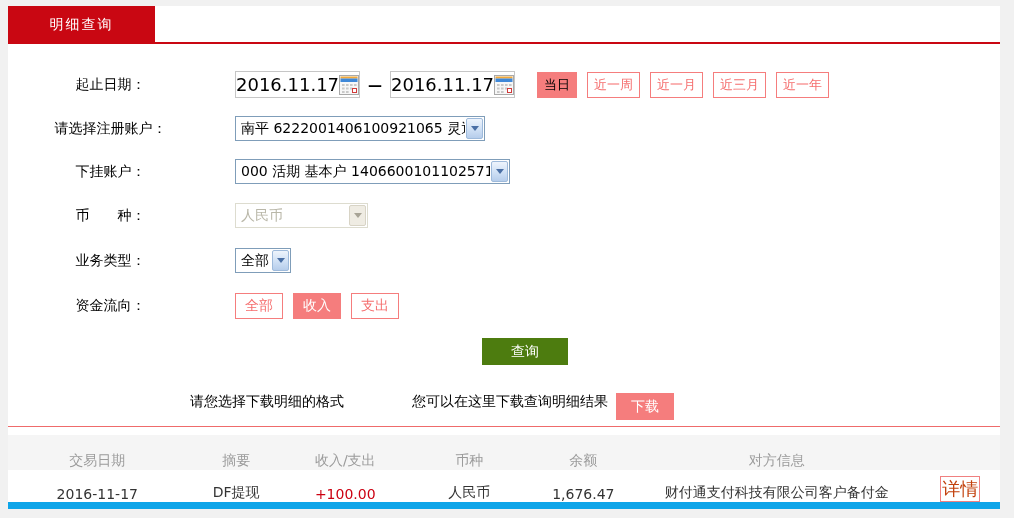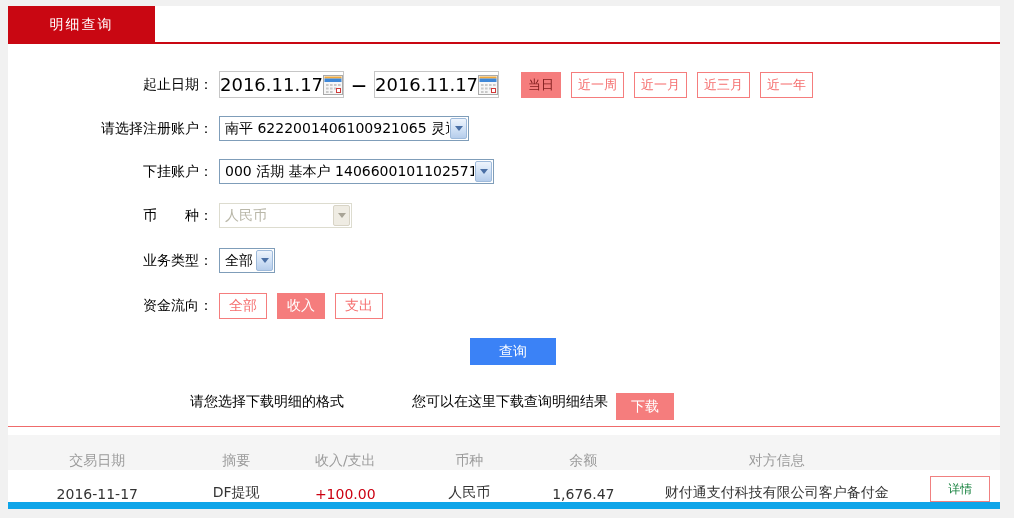--- a/index.html
+++ b/index.html
@@ -19,21 +19,21 @@
   
   .tab-row { height: 38px; border-bottom: 2px solid #c90712; }
   .tab {
     display: inline-flex; align-items: center; justify-content: center;
     width: 147px; height: 38px;
     background: #c90712; color: #fff;
     font-size: 14px; letter-spacing: 2px; cursor: pointer;
   }
   
   .frow { display: flex; align-items: center; }
-  .flabel { width: 205px; text-align: right; margin-right: 6px; white-space: pre; }
+  .flabel { width: 205px; text-align: center; margin-right: 22px; white-space: pre; }
   .row-date    { margin-top: 27px; }
   .row-account { margin-top: 18px; }
   .row-sub     { margin-top: 18px; }
   .row-cur     { margin-top: 19px; }
   .row-biz     { margin-top: 20px; }
   .row-flow    { margin-top: 20px; }
   
   .date-input {
     width: 125px; height: 27px;
     border: 1px solid #c6c6c6; background: #fff;
@@ -42,21 +42,21 @@
   .date-input .dval { flex: 1; text-align: left; font-size: 18px; }
   .cal-icon { width: 20px; height: 20px; margin-right: 3px; flex: 0 0 auto; cursor: pointer; }
   .dash { margin: 0 8px; font-weight: bold; }
   
   .qbtn {
     height: 26px; padding: 0 6px; margin-left: 10px;
     display: inline-flex; align-items: center; justify-content: center;
     font-size: 13px; cursor: pointer;
     border: 1px solid #f57d7d; background: #fff; color: #f56e6e;
   }
-  .qbtn.filled { background: #f57d7d; color: #7f1d1d; margin-left: 22px; }
+  .qbtn.filled { background: #f57d7d; color: #000000; margin-left: 22px; }
   
   .xp-select {
     height: 25px; border: 1px solid #7f9db9; background: #fff;
     display: flex; align-items: center; cursor: pointer;
   }
   .xp-text { flex: 1; padding-left: 5px; font-size: 14px; white-space: nowrap; overflow: hidden; }
   .xp-arrow {
     width: 17px; height: 21px; margin: 1px; flex: 0 0 auto;
     background: linear-gradient(180deg,#eef4fc 0%,#cfe0f5 55%,#b6cdeb 100%);
     border: 1px solid #9ebadb; border-radius: 2px;
@@ -76,22 +76,22 @@
   .fbtn {
     width: 48px; height: 26px; margin-right: 10px;
     display: inline-flex; align-items: center; justify-content: center;
     font-size: 14px; cursor: pointer;
     border: 1px solid #f57d7d; background: #fff; color: #f56e6e;
   }
   .fbtn.filled { background: #f57d7d; color: #fff; text-align: right; }
   
   .query-btn {
     display: block; width: 86px; height: 27px; margin: 19px auto 0;
-    position: relative; left: 9px;
-    background: #3b82f6; color: #fff; border: none;
+    position: relative; left: 21px;
+    background: #4d7c0f; color: #fff; border: none;
     font-size: 14px; font-family: inherit; cursor: pointer;
   }
   
   .dl-row { display: flex; align-items: flex-start; margin-top: 28px; padding-left: 182px; }
   .dl-label { font-size: 14px; }
   .dl-row .xp-select { margin-left: 4px; }
   .dl-hint { margin-left: 68px; font-size: 14px; }
   .dl-btn {
     width: 58px; height: 27px; margin-left: 8px;
     background: #f57d7d; color: #fff; border: none;
@@ -103,23 +103,23 @@
   .tbl { margin-top: 8px; }
   .trow { display: flex; align-items: flex-end; }
   .thead { background: #f5f5f5; height: 35px; color: #9b9b9b; }
   .tbody-row { height: 39px; border-bottom: 7px solid #0ea5e9; color: #333; }
   .c1 { width: 18%; } .c2 { width: 10%; } .c3 { width: 12%; }
   .c4 { width: 13%; } .c5 { width: 10%; } .c6 { width: 29%; } .c7 { width: 8%; }
   .tcell { text-align: center; font-size: 14px; overflow: hidden; white-space: nowrap; }
   .amount { color: #cc0011; }
   .detail-btn {
     display: inline-flex; align-items: center; justify-content: center;
-    width: 60px; height: 26px;
-    border: 1px solid #f08080; background: #fff; color: #15803d;
-    font-size: 12px; cursor: pointer;
+    width: 40px; height: 26px;
+    border: 1px solid #f08080; background: #fff; color: #c2410c;
+    font-size: 18px; cursor: pointer;
   }
 </style>
 </head>
 <body>
 
 <div class="panel">
 
   <div class="tab-row">
     <div class="tab">
       <span>明细查询</span>

